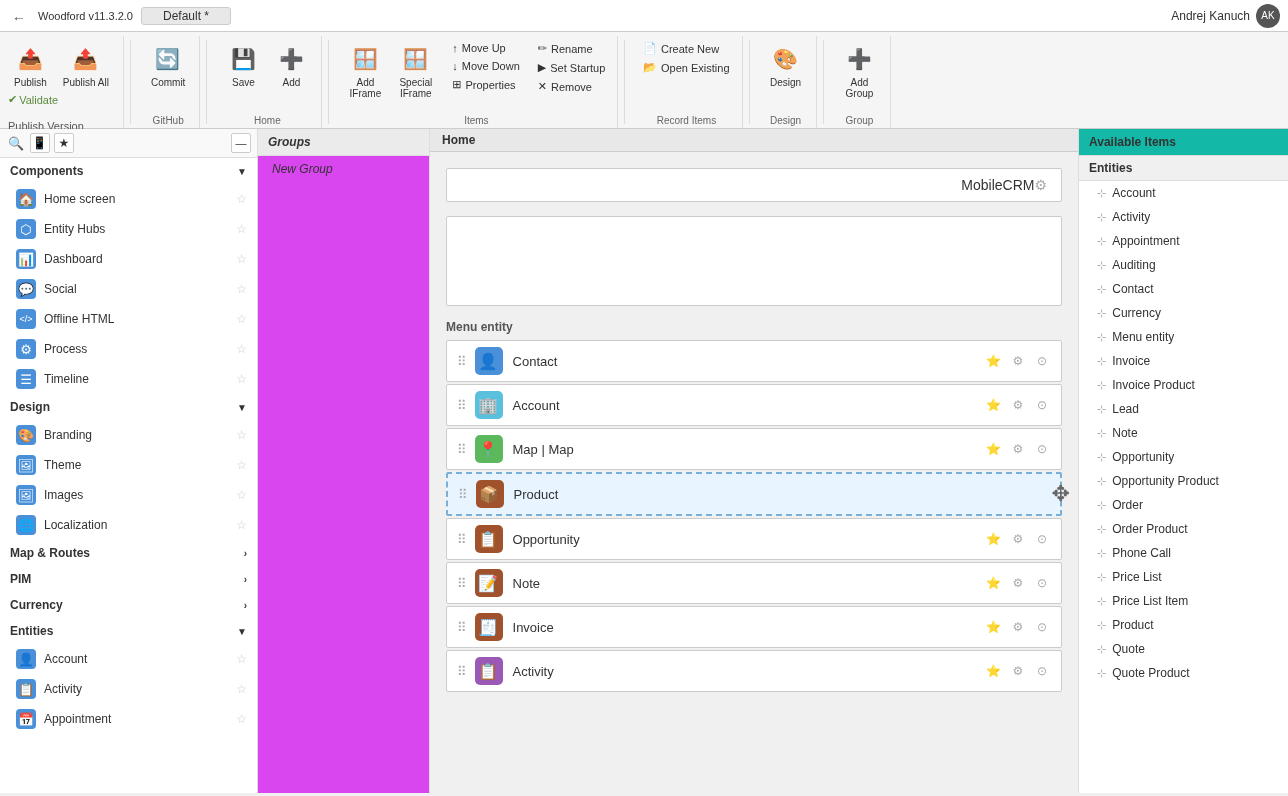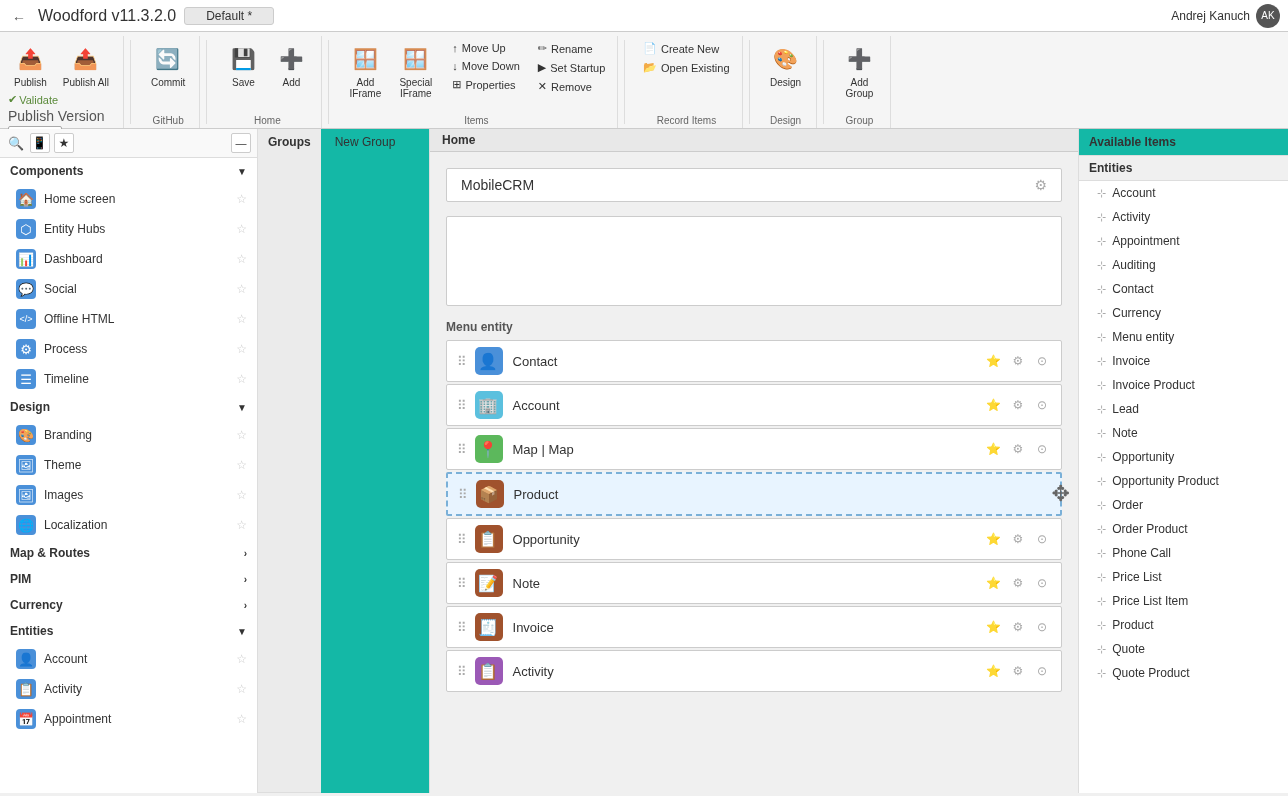--- a/index.html
+++ b/index.html
@@ -1,21 +1,21 @@
 <!DOCTYPE html>
 <html><head>
   <meta charset="utf-8">
   <style>
     * { box-sizing: border-box; margin: 0; padding: 0; }
     body { font-family: 'Segoe UI', Arial, sans-serif; font-size: 12px; background: #f0f0f0; color: #333; overflow: hidden; height: 796px; width: 1288px; }
 
     
     #topbar { display: flex; align-items: center; background: #fff; border-bottom: 1px solid #ccc; height: 32px; padding: 0 8px; }
     #topbar .back-btn { width: 22px; height: 22px; display: flex; align-items: center; justify-content: center; cursor: pointer; color: #555; font-size: 14px; }
-    #topbar .app-title { margin-left: 8px; font-size: 16px; color: #333; }
+    #topbar .app-title { margin-left: 8px; font-size: 11px; color: #333; }
     #topbar .env-title { margin-left: 8px; font-size: 12px; color: #333; background: #e8e8e8; border: 1px solid #ccc; padding: 1px 21px; border-radius: 3px; }
     #topbar .spacer { flex: 1; }
     #topbar .user-area { display: flex; align-items: center; gap: 6px; font-size: 12px; color: #333; }
     #topbar .user-avatar { width: 24px; height: 24px; background: #555; border-radius: 50%; display: flex; align-items: center; justify-content: center; color: white; font-size: 10px; }
 
     
     #ribbon { background: #f5f5f5; border-bottom: 1px solid #ccc; display: flex; flex-direction: column; }
     #ribbon-content { display: flex; align-items: stretch; padding: 4px 4px 0 4px; height: 96px; gap: 4px; }
 
     .ribbon-section { display: flex; flex-direction: column; align-items: center; border-right: 1px solid #ddd; padding: 0 8px; }
@@ -45,32 +45,32 @@
     #sidebar-toolbar .collapse-btn { width: 20px; height: 20px; display: flex; align-items: center; justify-content: center; cursor: pointer; font-size: 11px; border: 1px solid #ccc; background: white; border-radius: 2px; margin-left: auto; }
 
     .section-header { display: flex; align-items: center; justify-content: space-between; padding: 6px 10px; cursor: pointer; font-weight: 600; font-size: 12px; color: #333; }
     .section-header .chevron { font-size: 10px; }
 
     .sidebar-item { display: flex; align-items: center; gap: 8px; padding: 5px 10px 5px 16px; cursor: pointer; font-size: 12px; color: #333; }
     .sidebar-item .item-icon { width: 20px; height: 20px; border-radius: 4px; display: flex; align-items: center; justify-content: center; font-size: 13px; }
     .sidebar-item .star-btn { margin-left: auto; font-size: 12px; color: #ccc; cursor: pointer; }
 
     
-    #groups-pane { width: 172px; background: #14b8a6; border-right: 1px solid #ddd; display: flex; overflow-y: auto; }
+    #groups-pane { width: 172px; background: #d946ef; border-right: 1px solid #ddd; display: flex; flex-direction: column; overflow-y: auto; font-style: italic; }
     #groups-header { padding: 6px 10px; font-weight: 600; font-size: 12px; background: #ebebeb; border-bottom: 1px solid #ddd; }
     .group-item { padding: 6px 14px; cursor: pointer; font-size: 12px; color: #333; }
     .group-item.selected { background: #cde0f5; font-weight: 600; }
 
     
     #content-area { flex: 1; background: #f0f0f0; display: flex; flex-direction: column; overflow: hidden; }
     #content-header { background: #e8e8e8; border-bottom: 1px solid #ccc; padding: 4px 12px; font-weight: 600; font-size: 12px; color: #333; }
 
     #home-area { flex: 1; padding: 16px; overflow-y: auto; }
     .home-title-label { font-size: 12px; color: #555; margin-bottom: 6px; font-weight: 600; }
-    .title-box { background: white; border: 1px solid #ccc; padding: 8px 14px; border-radius: 2px; display: flex; align-items: center; justify-content: space-between; margin-bottom: 14px; }
+    .title-box { background: white; border: 1px solid #ccc; padding: 8px 14px; border-radius: 2px; display: flex; align-items: center; justify-content: flex-end; margin-bottom: 14px; }
     .title-text { font-size: 14px; color: #333; }
     .title-settings-icon { font-size: 14px; color: #aaa; cursor: pointer; }
 
     .empty-area { background: white; border: 1px solid #ccc; height: 90px; margin-bottom: 14px; border-radius: 2px; }
 
     .menu-items-label { font-size: 12px; color: #555; margin-bottom: 6px; font-weight: 600; }
     .menu-item-row { background: white; border: 1px solid #ccc; display: flex; align-items: center; padding: 6px 10px; margin-bottom: 2px; border-radius: 2px; position: relative; }
     .menu-item-row.dragging { border: 2px dashed #7ab0d8; background: #e8f4ff; }
     .menu-item-drag { color: #aaa; margin-right: 8px; font-size: 13px; cursor: grab; }
     .menu-item-icon { width: 28px; height: 28px; border-radius: 5px; display: flex; align-items: center; justify-content: center; margin-right: 10px; font-size: 16px; }
@@ -122,21 +122,21 @@
           <div class="ribbon-btn-label">Publish All</div>
         </div>
       </div>
       <div class="publish-bottom">
         <span style="font-size:11px; color:#5a8a3a; display:flex; align-items:center; gap:2px;">
           <span>✔</span>
           <span>Validate</span>
         </span>
       </div>
       <div style="display:flex; align-items:center; gap:4px; margin-top:2px;">
-        <span style="font-size:14px; color:#555;">Publish Version</span>
+        <span style="font-size:11px; color:#555;margin-top:12px;">Publish Version</span>
       </div>
       <div style="margin-top:2px;">
         <select class="version-select">
           <option>Latest</option>
         </select>
       </div>
       <div class="ribbon-section-label">Publish</div>
     </div>
 
     <div class="ribbon-divider"></div>

